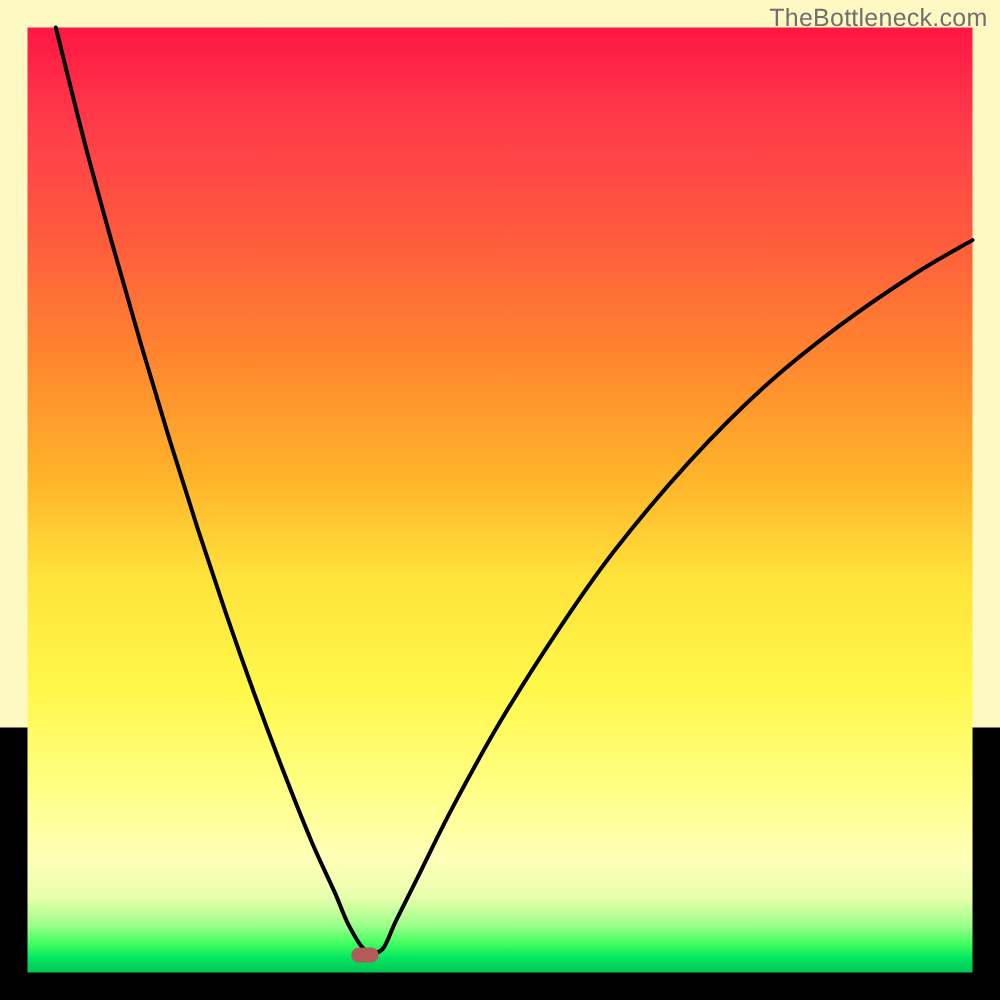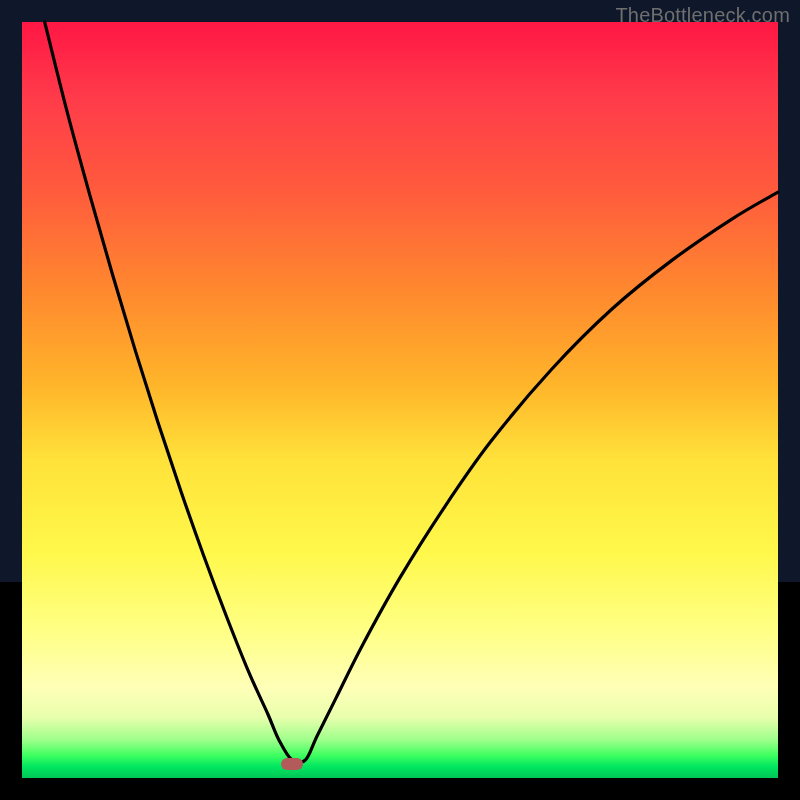--- a/index.html
+++ b/index.html
@@ -8,21 +8,21 @@
     width: 800px;
     height: 800px;
     background: #000;
     font-family: Arial, Helvetica, sans-serif;
     overflow: hidden;
   }
   .frame {
     position: relative;
     width: 800px;
     height: 582px;
-    background: #0f172a;
+    background: #fef9c3;
   }
   .plot-area {
     position: absolute;
     left: 22px;
     top: 22px;
     width: 756px;
     height: 756px;
     
     background: linear-gradient(
       to bottom,

